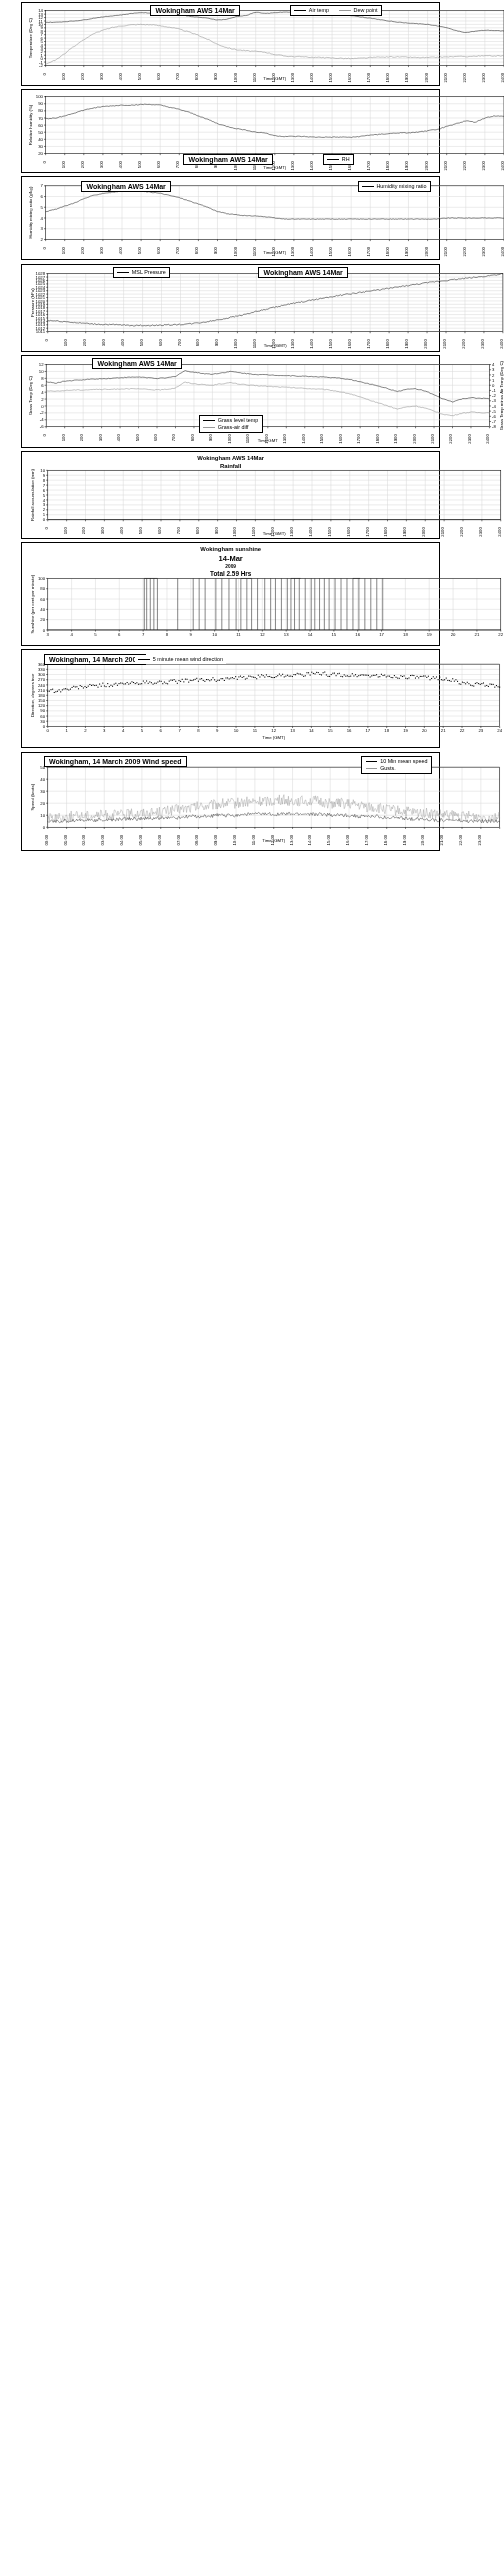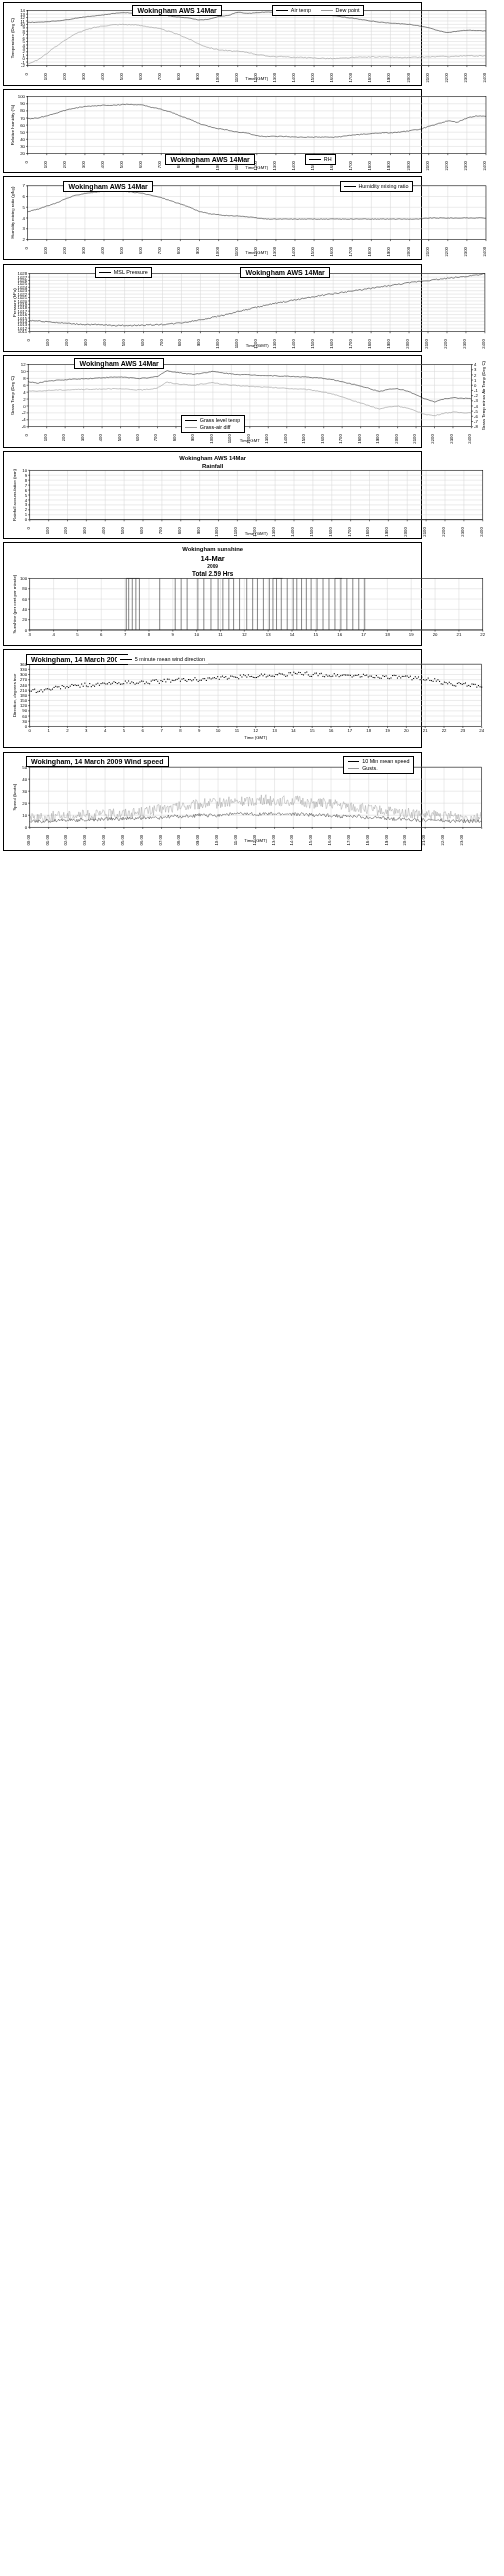--- a/index.html
+++ b/index.html
@@ -14,20 +14,21 @@
   .page {
     width: 504px;
     padding: 2.1px 3.2px 3.2px 3.2px;
   }
   .panel {
     width: 419px;
     border: 0.5px solid #000;
     background: #fff;
     margin-bottom: 3.2px;
     position: relative;
+    margin-left: 18px;
   }
   .plotwrap {
     position: relative;
     width: 100%;
   }
   svg { display: block; }
   .ttl {
     position: absolute;
     background: #fff;
     border: 0.5px solid #000;

